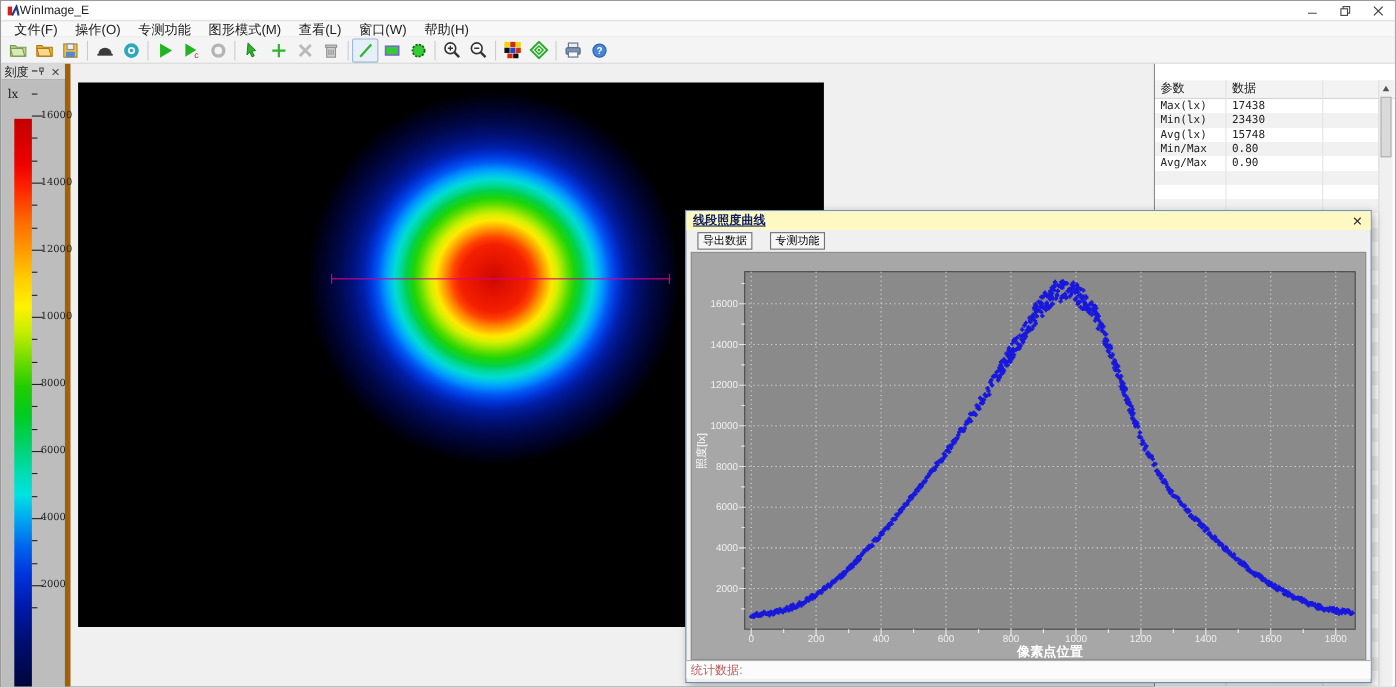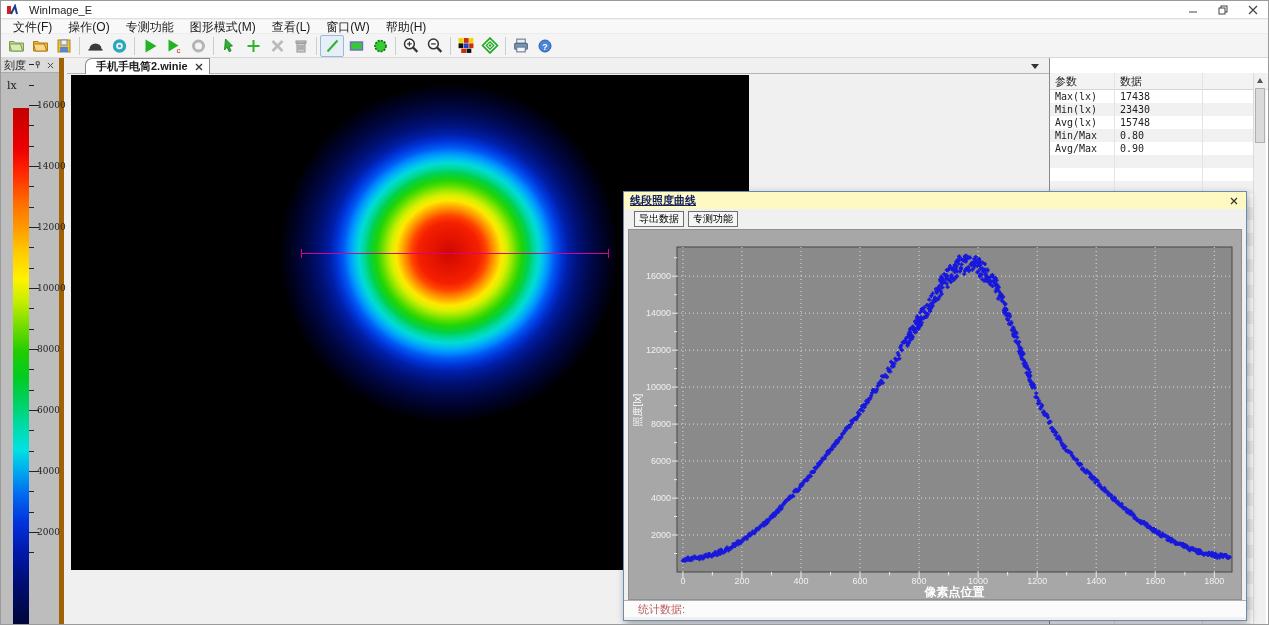--- a/index.html
+++ b/index.html
@@ -4,21 +4,21 @@
 <style>
 *{box-sizing:border-box;margin:0;padding:0}
 html,body{background:#e8e8e8}
 #app{position:relative;width:1269px;height:625px;background:#f0f0f0;overflow:hidden;
      font-family:"Liberation Sans","DejaVu Sans",sans-serif;font-size:12px;color:#1a1a1a;
      border:1px solid #9a9a9a}
 
 .titlebar{position:absolute;left:0;top:0;width:100%;height:18px;background:#ffffff;
           border-bottom:1px solid #e0e0e0;display:flex;align-items:center}
 .app-logo{margin-left:5px;display:flex}
-.title-text{font-size:11px;margin-left:11px;color:#222}
+.title-text{font-size:11px;margin-left:0;color:#222}
 .win-controls{position:absolute;right:0;top:0;height:18px;display:flex}
 .win-btn{width:30px;height:18px;display:flex;align-items:center;justify-content:center}
 
 .menubar{position:absolute;top:19px;left:0;width:100%;height:14px;background:#f8f8f8;
          display:flex;align-items:center;padding-left:4px;border-bottom:1px solid #ececec}
 .menu-item{padding:0 8px;font-size:12px;line-height:14px;white-space:nowrap}
 
 .toolbar{position:absolute;top:33px;left:0;width:100%;height:24px;background:#f4f4f4;
          border-bottom:1px solid #d8d8d8;display:flex;align-items:center;padding-left:3px}
 .tbtn{width:24px;height:22px;display:flex;align-items:center;justify-content:center;
@@ -80,30 +80,30 @@
         border-bottom:5px solid #555}
 .vs-thumb{position:absolute;top:15px;left:1px;right:1px;height:55px;background:#dadada;
           border:1px solid #b0b0b0}
 
 .float-win{position:absolute;left:622px;top:190px;width:624px;height:430px;background:#f0f0f0;
            border:1px solid #6a8cb0;box-shadow:2px 3px 8px rgba(0,0,0,.35);z-index:50}
 .fw-title{height:17px;background:#fef9c3;display:flex;align-items:center;padding:0 6px}
 .fw-title-text{font-weight:bold;font-size:11px;color:#101f5e;text-decoration:underline;flex:1}
 .fw-btnrow{height:20px;display:flex;align-items:center;padding-left:10px}
 .fw-btn{min-width:46px;height:16px;font-size:10px;background:#f6f6f6;border:1px solid #707070;
-        display:flex;align-items:center;justify-content:center;padding:0 4px;margin-right:4px}
+        display:flex;align-items:center;justify-content:center;padding:0 4px;margin-right:16px}
 .fw-chart{position:absolute;left:4px;top:37px;width:614px;height:371px;background:#a7a7a7;
           border:1px solid #8f8f8f}
 .fw-chart svg{position:absolute;left:0;top:0}
 .ctick{font-size:9px;fill:#f0f0f0;font-family:"Liberation Sans",sans-serif}
 .cxlabel{font-size:12px;font-weight:bold;fill:#ffffff;font-family:"Liberation Sans",sans-serif}
 .cylabel{font-size:10px;fill:#ffffff;font-family:"Liberation Sans",sans-serif}
 .fw-status{position:absolute;left:0;top:408px;width:622px;height:17px;background:#fbfbfb;
            border-top:1px solid #b0b0b0;font-size:11px;display:flex;align-items:center;
-           padding-left:14px;white-space:nowrap}
+           padding-left:4px;white-space:nowrap}
 .st-label{color:#b85c5c;margin-right:14px}
 .st-text{color:#2a2ac8}
 </style>
 </head>
 <body>
 
 <div id="app">
 
   <div class="titlebar">
     <span class="app-logo">
@@ -329,33 +329,20 @@
         <div class="scale-tick" style="top: 412.96px; width: 10px;"></div>
         <div class="scale-label" style="top: 407.96px;">4000</div>
         <div class="scale-tick" style="top: 433.293px; width: 5px;"></div>
         <div class="scale-tick" style="top: 453.626px; width: 5px;"></div>
         <div class="scale-tick" style="top: 473.959px; width: 10px;"></div>
         <div class="scale-label" style="top: 468.959px;">2000</div>
         <div class="scale-tick" style="top: 494.292px; width: 5px;"></div>
       </div>
   </div>
 
-  <div class="tabbar">
-    <div class="tab">
-      <span>手机手电筒2.winie</span>
-      <span class="tab-close">
-        <svg width="8" height="8" viewBox="0 0 8 8">
-            <path d="M1 1l6 6M7 1L1 7" stroke="#333" stroke-width="1.3"></path>
-          </svg>
-        </span>
-    </div>
-    <span class="tab-dropdown">
-        <span class="dd-tri"></span>
-      </span>
-  </div>
 
   <div class="image-area">
     <div class="beam"></div>
     <div class="measure-line"></div>
     <div class="measure-tick" style="left:230px"></div>
     <div class="measure-tick" style="left:537px"></div>
   </div>
 
   <div class="stats-panel">
     <div class="stats-colhdr">

